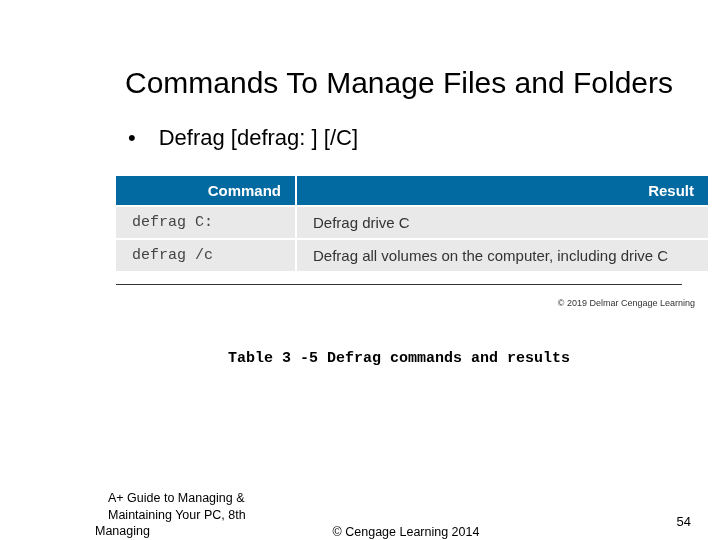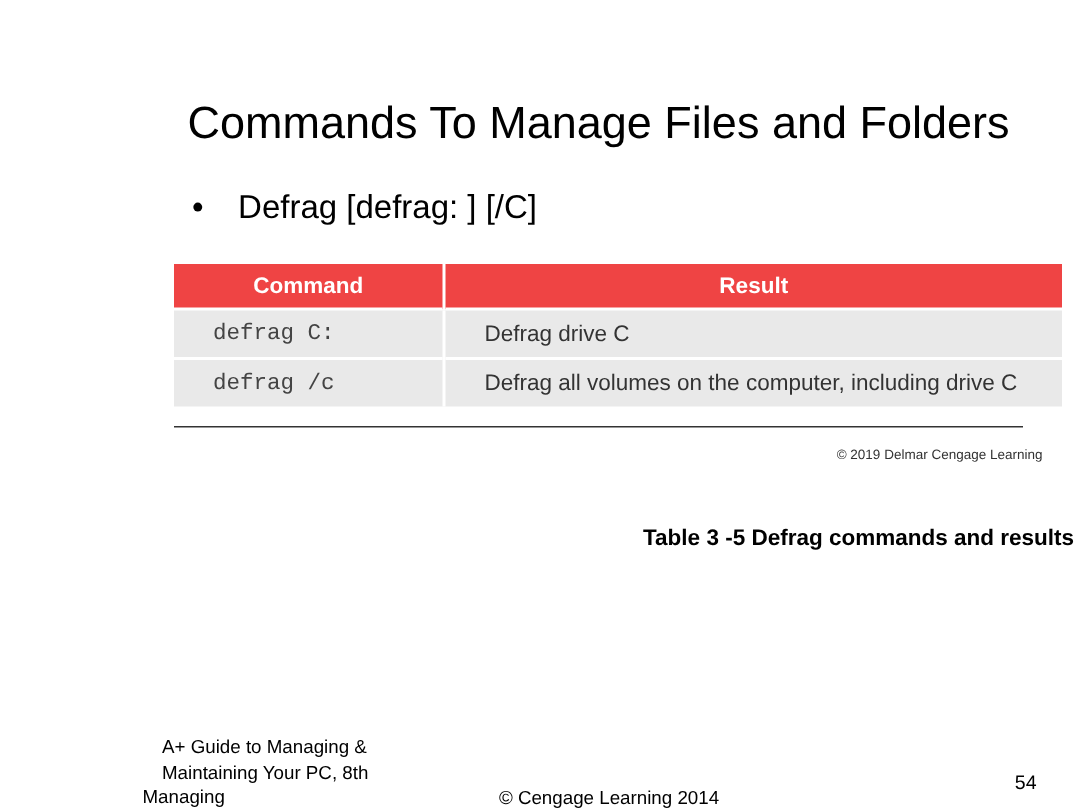--- a/index.html
+++ b/index.html
@@ -40,57 +40,58 @@
   .b3 .dot { font-size: 22px; margin-right: 10px; }
   .table-wrap {
     margin: 22px 34px 0 34px;
   }
   table.cmd {
     width: 100%;
     border-collapse: collapse;
     font-size: 15px;
   }
   table.cmd thead th {
-    background: #ef4444;
+    background: #0369a1;
     color: #ffffff;
-    text-align: center;
+    text-align: right;
     font-weight: 700;
     padding: 6px 14px;
     border: none;
   }
   table.cmd thead th:first-child {
     border-right: 2px solid #ffffff;
     width: 180px;
   }
   table.cmd tbody td {
     background: #e9e9e9;
     color: #333;
-    padding: 7px 26px;
+    padding: 7px 16px;
     border-top: 2px solid #ffffff;
   }
   table.cmd tbody td:first-child {
     border-right: 2px solid #ffffff;
     font-family: "Courier New", monospace;
     color: #444;
   }
   .table-bottom-line {
     border-top: 1px solid #333;
     margin-top: 1px;
   }
   .copyright-small {
     text-align: right;
     font-size: 9px;
     color: #333;
     margin: 3px 34px 0 0;
   }
   .caption {
-    text-align: right;
+    text-align: center;
     font-size: 15px;
     font-weight: 700;
     margin-top: 42px;
+    font-family: Liberation Mono, monospace;
   }
   .footer {
     position: absolute;
     bottom: 14px;
     left: 30px;
     right: 42px;
     font-size: 12.5px;
     display: flex;
     align-items: flex-end;
     justify-content: space-between;

